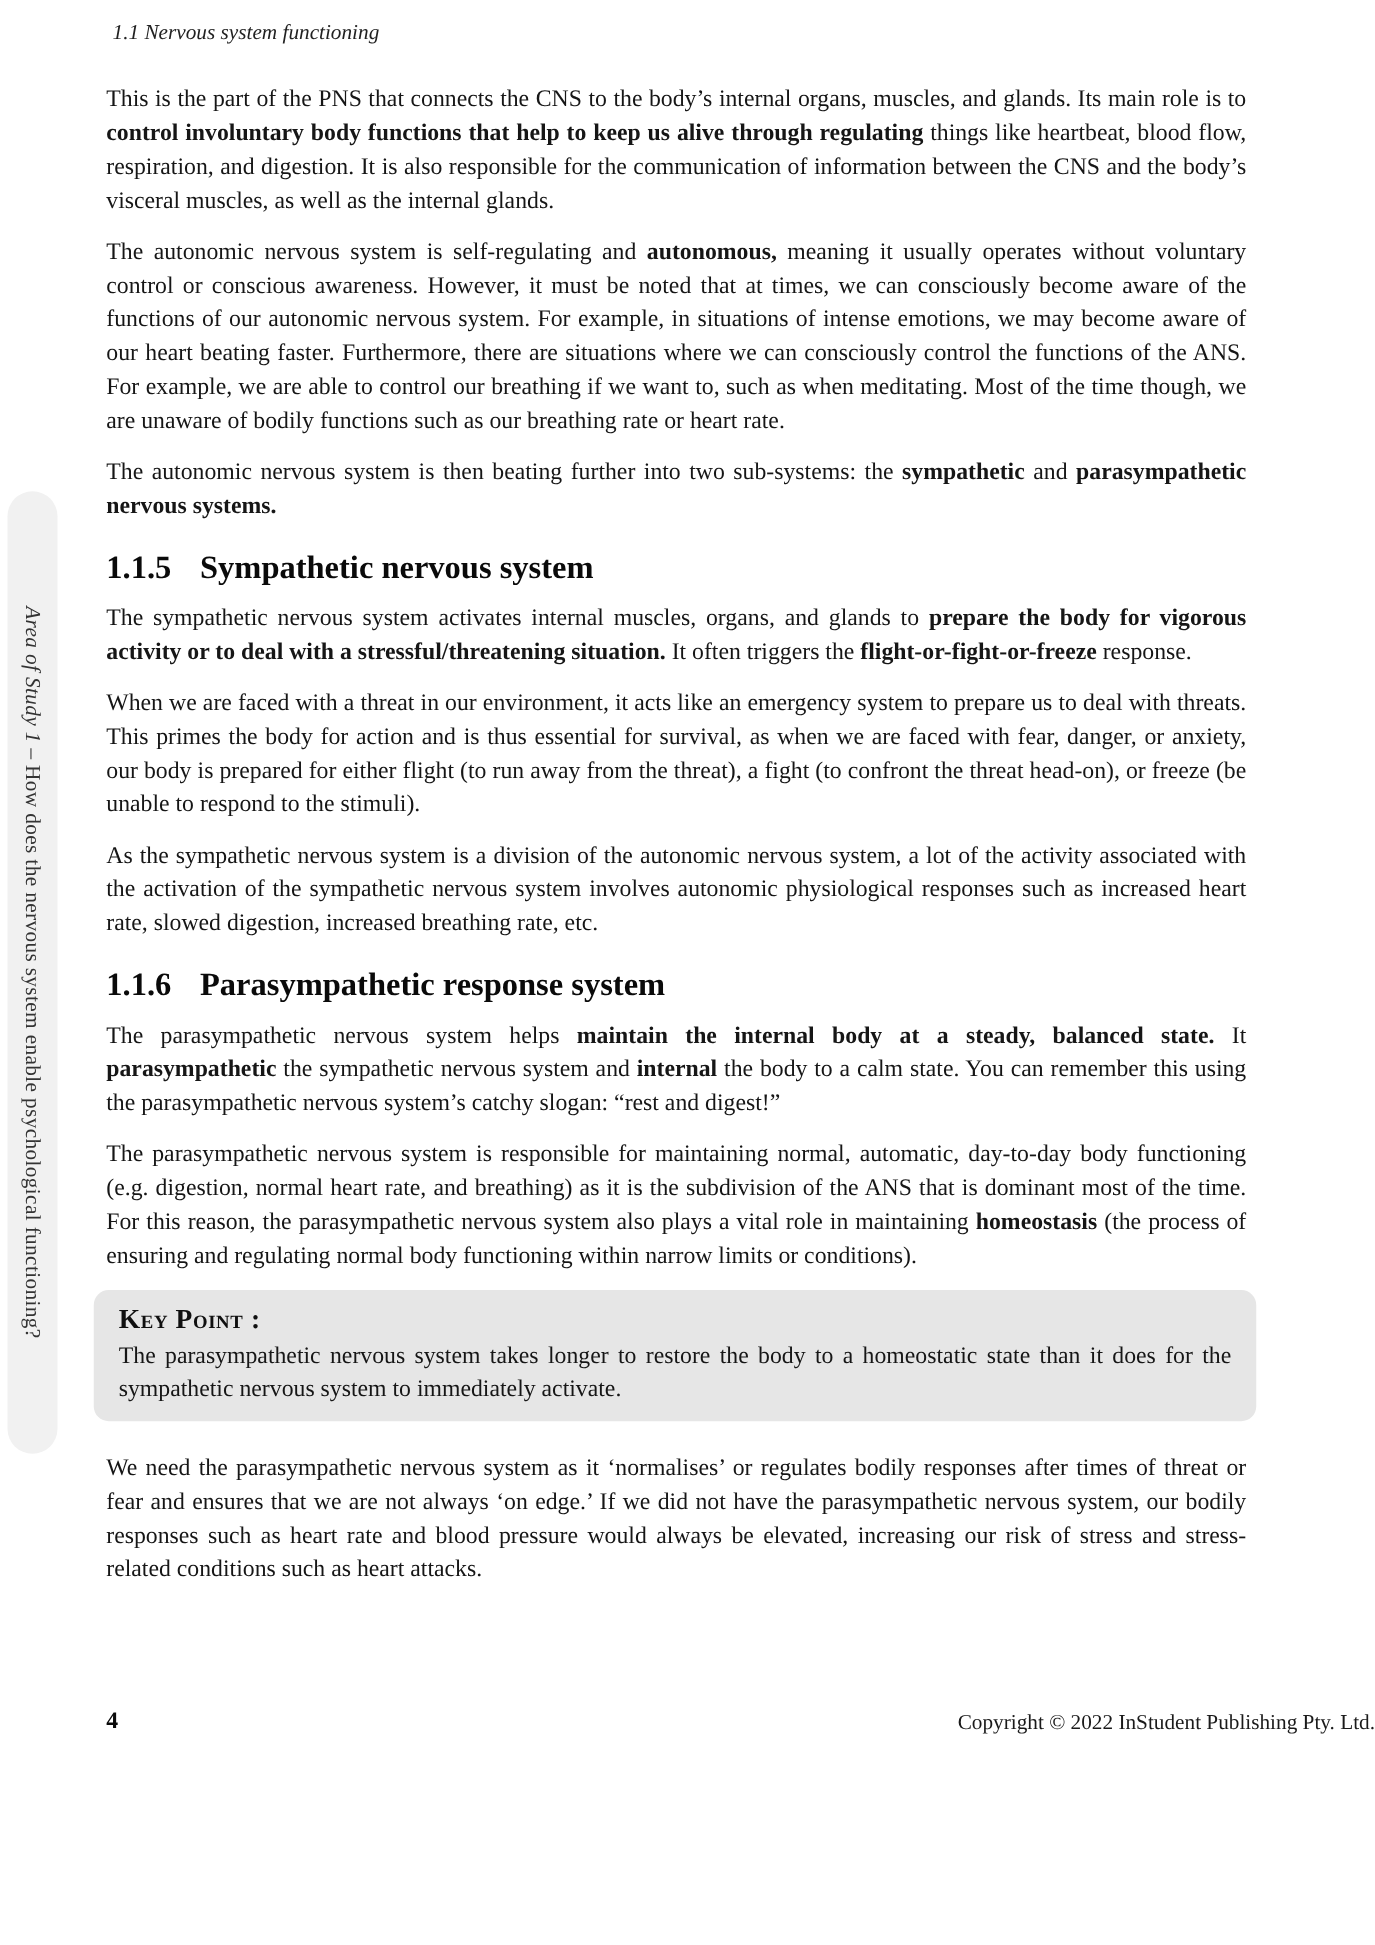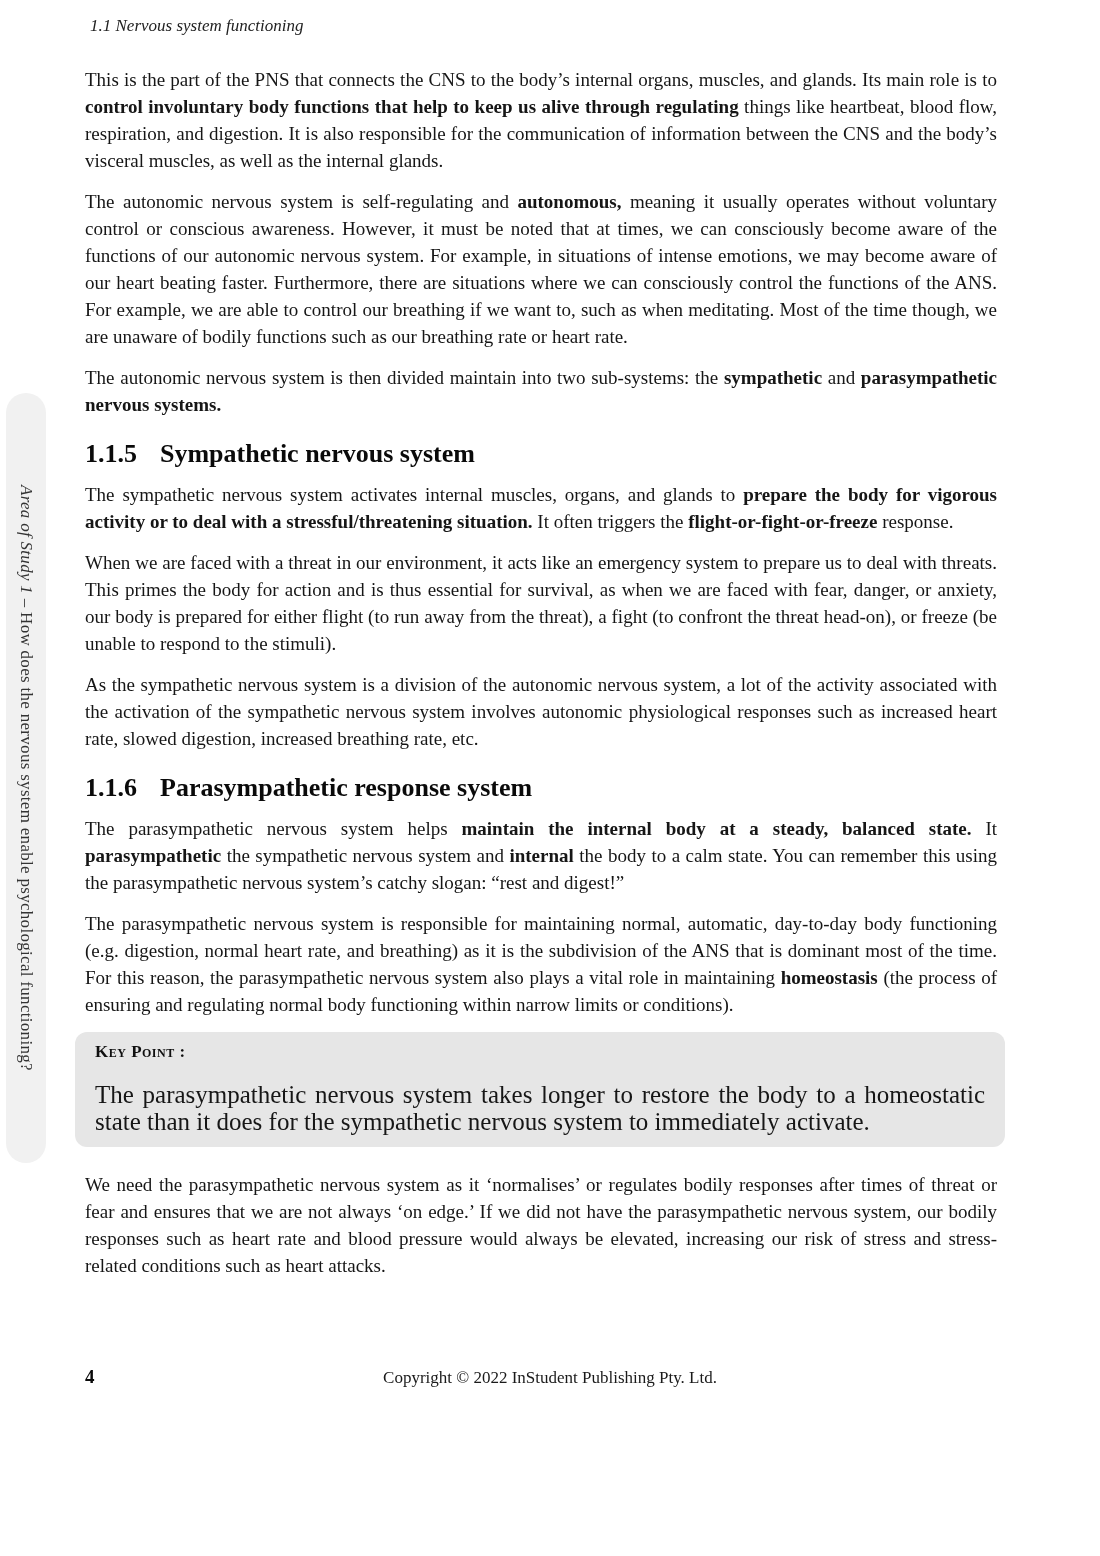--- a/index.html
+++ b/index.html
@@ -46,57 +46,57 @@
   .keypoint {
     background:#e6e6e6;
     border-radius:12px;
     margin:14px 0 24px -10px;
     padding:10px 20px 12px 20px;
     width:930px;
     box-sizing:border-box;
   }
   .kp-label {
     font-weight:bold; font-variant:small-caps;
-    font-size:17px; letter-spacing:0.5px; color:#101010;
-    margin-bottom:19px;
+    font-size:22px; letter-spacing:0.5px; color:#101010;
+    margin-bottom:3px;
   }
   .kp-body {
-    font-size:25px; line-height:27px; margin:0;
+    font-size:19px; line-height:27px; margin:0;
     text-align:justify; color:#161616;
   }
   .footer {
     position:absolute; left:0; bottom:12px; width:100%;
     height:30px;
   }
   .page-number {
     position:absolute; left:85px; bottom:0;
     font-size:19px; font-weight:bold; color:#0a0a0a;
   }
   .copyright {
     position:absolute; left:0; width:100%; bottom:0;
-    text-align:center; font-size:17px; color:#1a1a1a;margin-top:15px;
+    text-align:right; font-size:17px; color:#1a1a1a;margin-top:15px;
   }
 </style>
 </head>
 <body>
 
 <div class="page">
 
   <div class="running-header">1.1 Nervous system functioning</div>
 
   <div class="sidebar-strip">
     <div class="sidebar-text">
       <span class="it">Area of Study 1 </span><span>– How does the nervous system enable psychological functioning?</span>
     </div>
   </div>
 
   <div class="content">
       <p class="para"><span>This is the part of the PNS that connects the CNS to the body’s internal organs, muscles, and glands. Its main role is to </span><b>control involuntary body functions that help to keep us alive through regulating</b><span> things like heartbeat, blood flow, respiration, and digestion. It is also responsible for the communication of information between the CNS and the body’s visceral muscles, as well as the internal glands.</span></p>
       <p class="para"><span>The autonomic nervous system is self-regulating and </span><b>autonomous,</b><span> meaning it usually operates without voluntary control or conscious awareness. However, it must be noted that at times, we can consciously become aware of the functions of our autonomic nervous system. For example, in situations of intense emotions, we may become aware of our heart beating faster. Furthermore, there are situations where we can consciously control the functions of the ANS. For example, we are able to control our breathing if we want to, such as when meditating. Most of the time though, we are unaware of bodily functions such as our breathing rate or heart rate.</span></p>
-      <p class="para"><span>The autonomic nervous system is then divided maintain into two sub-systems: the </span><b>sympathetic</b><span> and </span><b>parasympathetic nervous systems.</b></p>
+      <p class="para"><span>The autonomic nervous system is then beating further into two sub-systems: the </span><b>sympathetic</b><span> and </span><b>parasympathetic nervous systems.</b></p>
       <h2 class="section-heading"><span class="sec-num">1.1.5</span><span>Sympathetic nervous system</span></h2>
       <p class="para"><span>The sympathetic nervous system activates internal muscles, organs, and glands to </span><b>prepare the body for vigorous activity or to deal with a stressful/threatening situation.</b><span> It often triggers the </span><b>flight-or-fight-or-freeze</b><span> response.</span></p>
       <p class="para"><span>When we are faced with a threat in our environment, it acts like an emergency system to prepare us to deal with threats. This primes the body for action and is thus essential for survival, as when we are faced with fear, danger, or anxiety, our body is prepared for either flight (to run away from the threat), a fight (to confront the threat head-on), or freeze (be unable to respond to the stimuli).</span></p>
       <p class="para"><span>As the sympathetic nervous system is a division of the autonomic nervous system, a lot of the activity associated with the activation of the sympathetic nervous system involves autonomic physiological responses such as increased heart rate, slowed digestion, increased breathing rate, etc.</span></p>
       <h2 class="section-heading"><span class="sec-num">1.1.6</span><span>Parasympathetic response system</span></h2>
       <p class="para"><span>The parasympathetic nervous system helps </span><b>maintain the internal body at a steady, balanced state.</b><span> It </span><b>parasympathetic</b><span> the sympathetic nervous system and </span><b>internal</b><span> the body to a calm state. You can remember this using the parasympathetic nervous system’s catchy slogan: “rest and digest!”</span></p>
       <p class="para"><span>The parasympathetic nervous system is responsible for maintaining normal, automatic, day-to-day body functioning (e.g. digestion, normal heart rate, and breathing) as it is the subdivision of the ANS that is dominant most of the time. For this reason, the parasympathetic nervous system also plays a vital role in maintaining </span><b>homeostasis</b><span> (the process of ensuring and regulating normal body functioning within narrow limits or conditions).</span></p>
       <div class="keypoint">
         <div class="kp-label">Key Point :</div>
         <p class="kp-body"><span>The parasympathetic nervous system takes longer to restore the body to a homeostatic state than it does for the sympathetic nervous system to immediately activate.</span></p>

